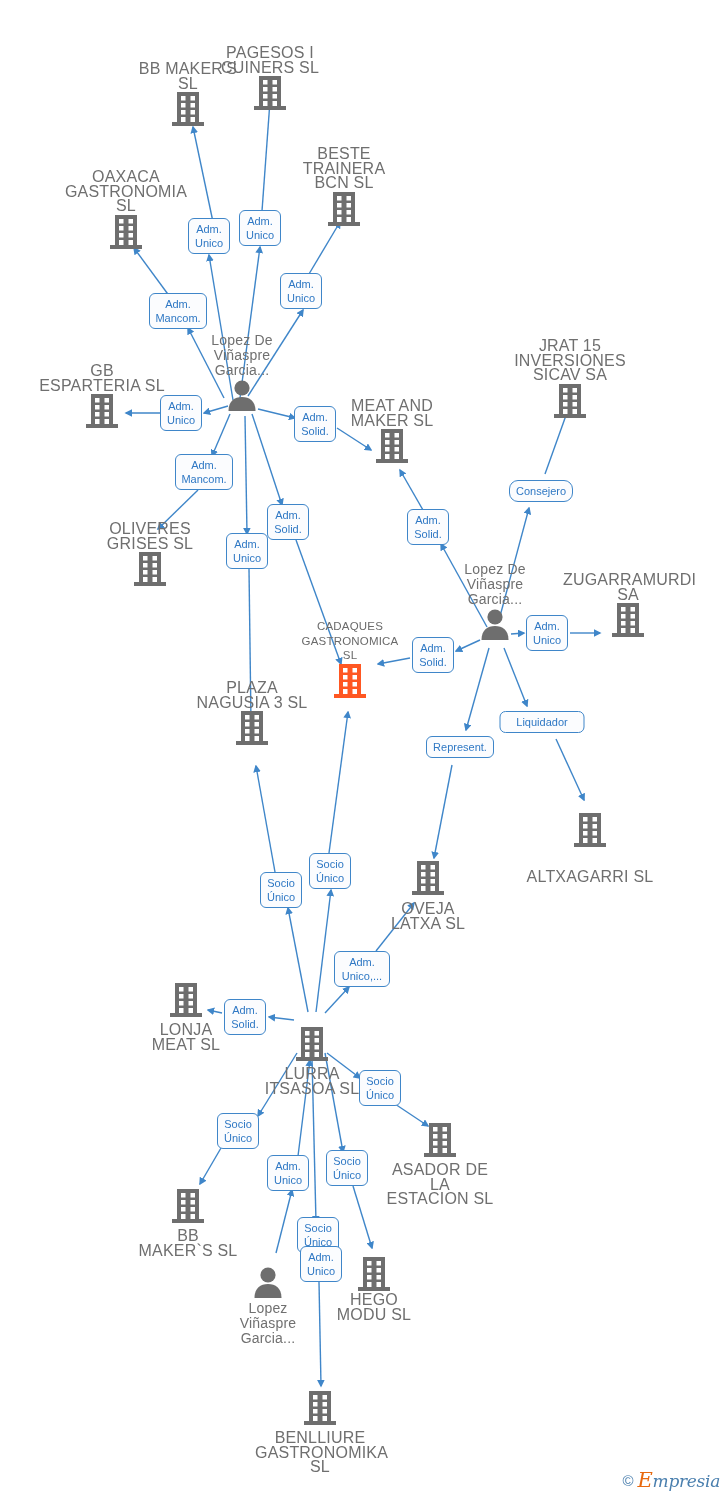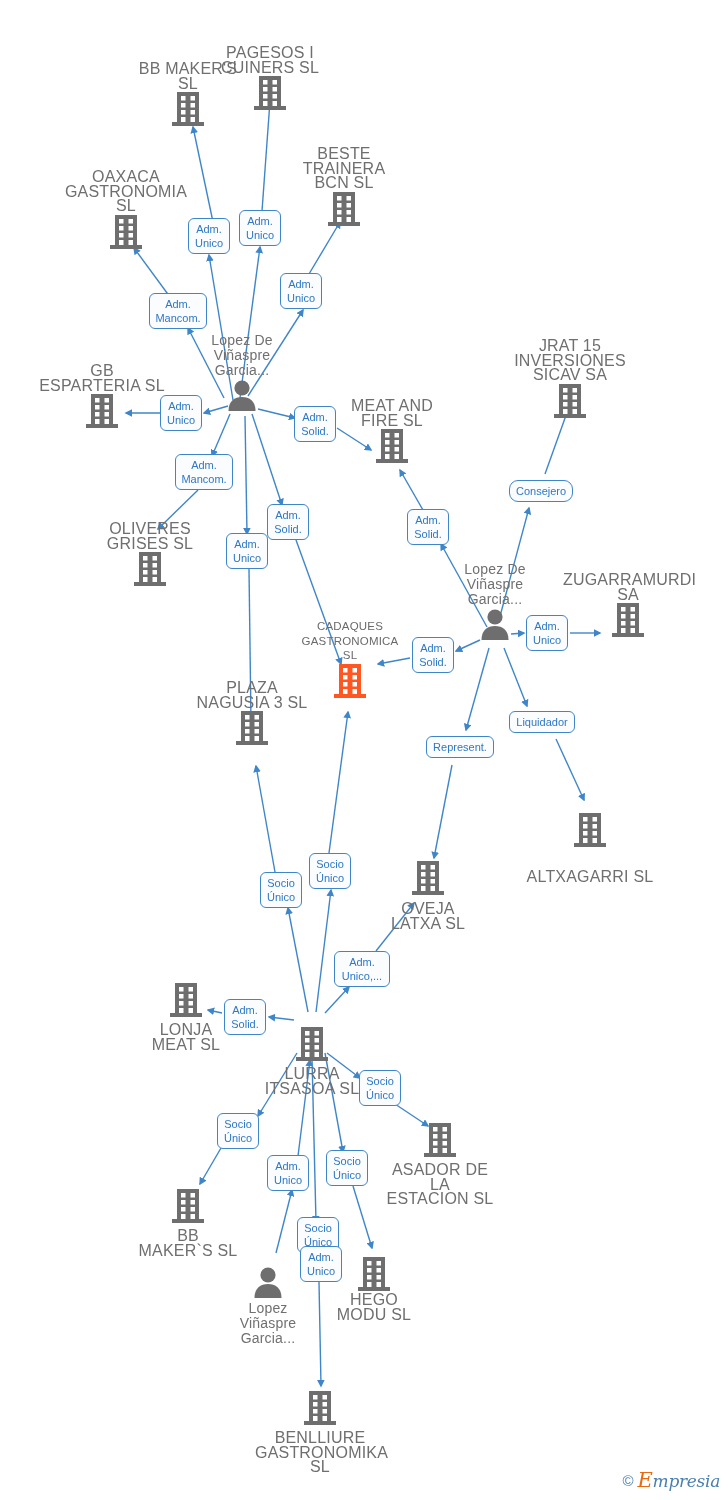--- a/index.html
+++ b/index.html
@@ -288,21 +288,21 @@
         <rect x="10" y="26" width="4.5" height="5"></rect>
               <rect x="19.5" y="26" width="4.5" height="5"></rect>
             </g>
       </g>
         </svg>
     </div>
   </div>
 
   <div class="node company" style="left:392px; top:399px;">
     <div class="caption">MEAT AND
-FIRE  SL</div>
+MAKER  SL</div>
     <div class="glyph">
       <svg width="34" height="36" viewBox="0 0 34 36">
           <g fill="#6e6e6e">
         <rect x="6" y="1" width="22" height="30"></rect>
             <rect x="1" y="31" width="32" height="4"></rect>
         <g fill="#ffffff">
               <rect x="10" y="5" width="4.5" height="4.5"></rect>
               <rect x="19.5" y="5" width="4.5" height="4.5"></rect>
         <rect x="10" y="12" width="4.5" height="4.5"></rect>
               <rect x="19.5" y="12" width="4.5" height="4.5"></rect>
@@ -662,21 +662,21 @@
 Solid.</div>
   <div class="edge-label" style="left:247px; top:551px; width:42px;">Adm.
 Unico</div>
   <div class="edge-label" style="left:428px; top:527px; width:42px;">Adm.
 Solid.</div>
   <div class="edge-label one-line" style="left:541px; top:491px; width:64px;border-radius:9px;">Consejero</div>
   <div class="edge-label" style="left:547px; top:633px; width:42px;">Adm.
 Unico</div>
   <div class="edge-label" style="left:433px; top:655px; width:42px;">Adm.
 Solid.</div>
-  <div class="edge-label one-line" style="left:542px; top:722px; width:66px;">Liquidador</div>
+  <div class="edge-label one-line" style="left:542px; top:722px; width:85px;">Liquidador</div>
   <div class="edge-label one-line" style="left:460px; top:747px; width:68px;">Represent.</div>
   <div class="edge-label" style="left:330px; top:871px; width:42px;">Socio
 Único</div>
   <div class="edge-label" style="left:281px; top:890px; width:42px;">Socio
 Único</div>
   <div class="edge-label" style="left:362px; top:969px; width:56px;">Adm.
 Unico,...</div>
   <div class="edge-label" style="left:245px; top:1017px; width:42px;">Adm.
 Solid.</div>
   <div class="edge-label" style="left:380px; top:1088px; width:42px;">Socio

